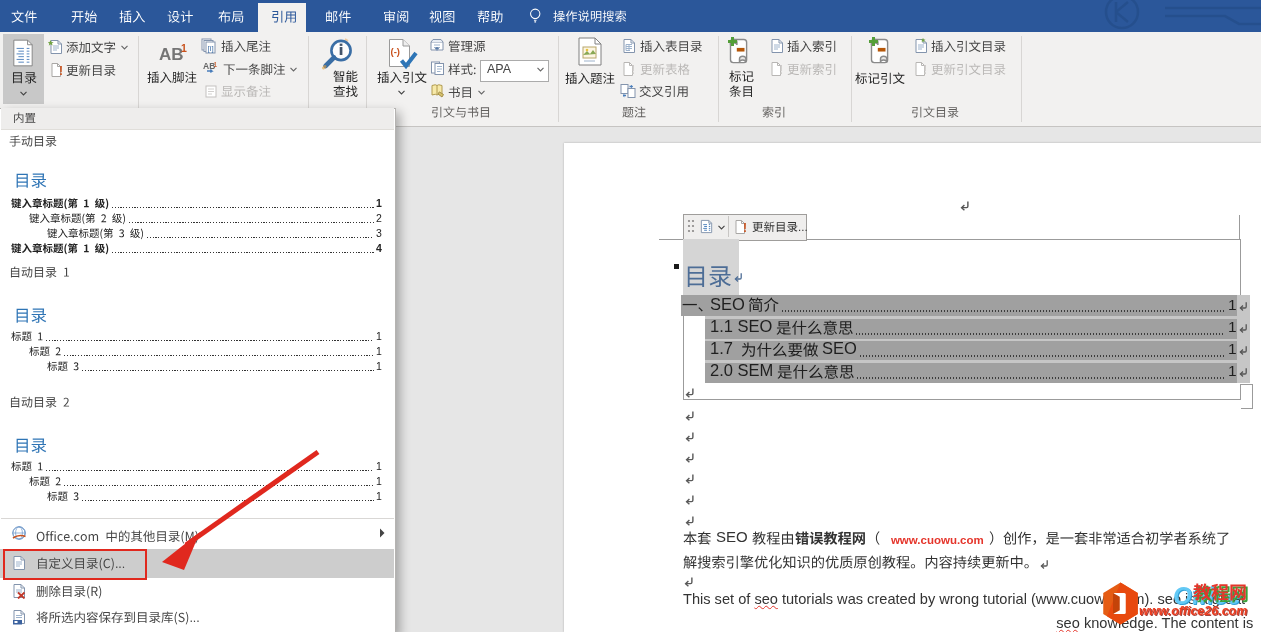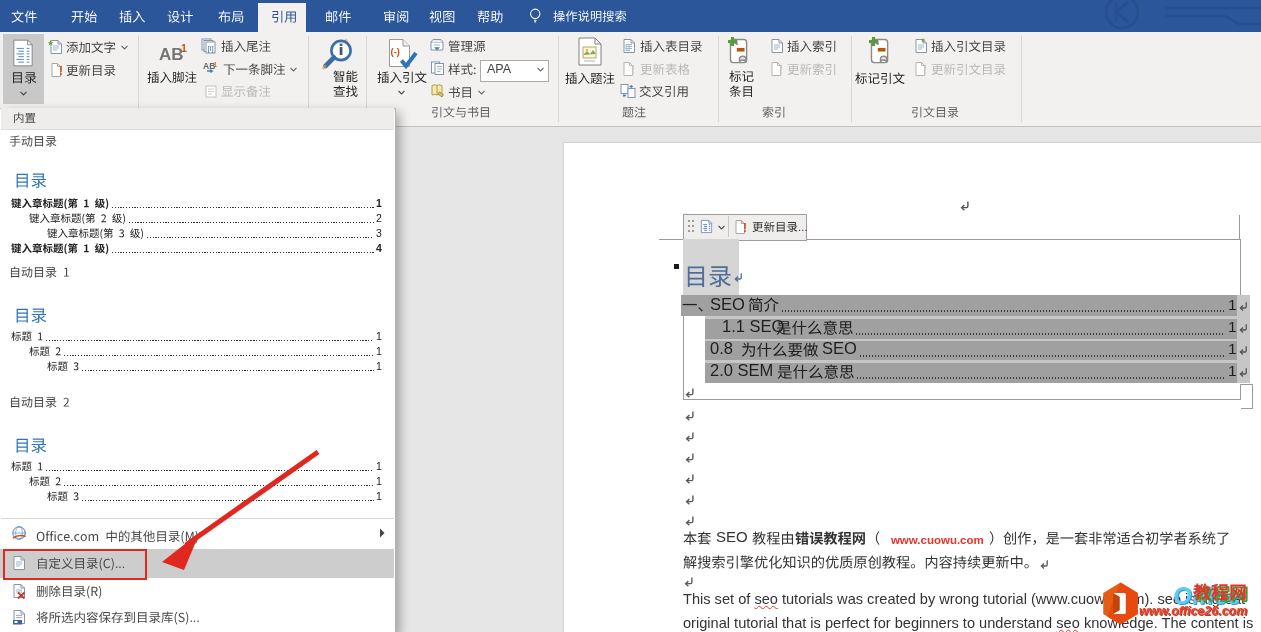--- a/index.html
+++ b/index.html
@@ -654,41 +654,41 @@
       </svg>
     </div>
     <div class="ab" style="left:782.3px;top:310.0px;width:442.7px;height:2.0px;background-image:repeating-linear-gradient(to right,#3c3c3c 0,#3c3c3c 1.4px,transparent 1.4px,transparent 3.0px);"></div>
     <div class="ab lt" style="left:1228.0px;top:295.6px;font-size:15.5px;color:#1f1f1f;">1</div>
     <svg class="ab" style="left:1238.0px;top:299.5px;" width="12" height="12" viewBox="0 0 12.0 12.0">
       <g stroke="#555" stroke-width="1.3" fill="none" transform="scale(1.000)">
         <path d="M8.2 2.2 v4.6 a1.2 1.2 0 0 1 -1.2 1.2 H2.6"></path>
         <path d="M5.0 5.6 2.4 8.0 5.0 10.4"></path>
       </g>
     </svg>
-    <div class="ab lt" style="left:710.0px;top:317.4px;font-size:16.5px;color:#1f1f1f;margin-left:12px;">1.1 SEO</div>
+    <div class="ab lt" style="left:710.0px;top:317.4px;font-size:16.5px;color:#1f1f1f;">1.1 SEO</div>
     <div class="ab" style="left:775.9px;top:319.5px;">
       <svg class="tr " style="width:80px;height:19px" viewBox="0 0 80 19">
         <g fill="#1f1f1f" transform="translate(0,13.6) scale(0.01550)">
           <use href="#g63" x="0.0"></use>
           <use href="#g64" x="1000.0"></use>
           <use href="#g65" x="2000.0"></use>
           <use href="#g66" x="3000.0"></use>
           <use href="#g67" x="4000.0"></use>
         </g>
       </svg>
     </div>
     <div class="ab" style="left:856.4px;top:332.5px;width:368.6px;height:2.0px;background-image:repeating-linear-gradient(to right,#3c3c3c 0,#3c3c3c 1.4px,transparent 1.4px,transparent 3.0px);"></div>
     <div class="ab lt" style="left:1228.0px;top:318.1px;font-size:15.5px;color:#1f1f1f;">1</div>
     <svg class="ab" style="left:1238.0px;top:322.0px;" width="12" height="12" viewBox="0 0 12.0 12.0">
       <g stroke="#555" stroke-width="1.3" fill="none" transform="scale(1.000)">
         <path d="M8.2 2.2 v4.6 a1.2 1.2 0 0 1 -1.2 1.2 H2.6"></path>
         <path d="M5.0 5.6 2.4 8.0 5.0 10.4"></path>
       </g>
     </svg>
-    <div class="ab lt" style="left:710.0px;top:339.4px;font-size:16.5px;color:#1f1f1f;">0.8 </div>
+    <div class="ab lt" style="left:710.0px;top:339.4px;font-size:16.5px;color:#1f1f1f;">1.7 </div>
     <div class="ab" style="left:741.0px;top:341.5px;">
       <svg class="tr " style="width:80px;height:19px" viewBox="0 0 80 19">
         <g fill="#1f1f1f" transform="translate(0,13.6) scale(0.01550)">
           <use href="#g68" x="0.0"></use>
           <use href="#g64" x="1000.0"></use>
           <use href="#g65" x="2000.0"></use>
           <use href="#g69" x="3000.0"></use>
           <use href="#g70" x="4000.0"></use>
         </g>
       </svg>
@@ -869,21 +869,20 @@
     </svg>
     <svg class="ab" style="left:683.0px;top:574.5px;" width="13" height="13" viewBox="0 0 13.0 13.0">
       <g stroke="#595959" stroke-width="1.3" fill="none" transform="scale(1.083)">
         <path d="M8.2 2.2 v4.6 a1.2 1.2 0 0 1 -1.2 1.2 H2.6"></path>
         <path d="M5.0 5.6 2.4 8.0 5.0 10.4"></path>
       </g>
     </svg>
     <div class="ab lt" style="left:683.0px;top:590.5px;font-size:14.6px;color:#333;">This set of </div>
     <div class="ab lt" style="left:754.4px;top:590.5px;font-size:14.6px;color:#333;text-decoration:underline;text-decoration-style:wavy;text-decoration-color:#e5352b;text-decoration-thickness:1px;">seo</div>
     <div class="ab lt" style="left:777.9px;top:590.5px;font-size:14.6px;color:#333;"> tutorials was created by wrong tutorial (www.cuowu.com). seo is a great</div>
-    <div class="ab lt" style="left:683.0px;top:614.5px;font-size:14.6px;color:#333;">original tutorial that is perfect for beginners to understand </div>
     <div class="ab lt" style="left:1056.3px;top:614.5px;font-size:14.6px;color:#333;text-decoration:underline;text-decoration-style:wavy;text-decoration-color:#e5352b;text-decoration-thickness:1px;">seo</div>
     <div class="ab lt" style="left:1079.9px;top:614.5px;font-size:14.6px;color:#333;"> knowledge. The content is</div>
     <div class="ab" style="left:0;top:108px;width:395px;height:524px;background:#fff;border:1px solid #b5b3b1;border-left:none;box-shadow:4px 4px 10px rgba(0,0,0,.3);z-index:50;"></div>
     <div class="ab" style="left:1.0px;top:108.0px;width:393.0px;height:21.0px;background:#eeedec;border-bottom:1px solid #e0deda;z-index:60;"></div>
     <div class="ab" style="left:13.0px;top:112.0px;z-index:60;">
       <svg class="tr " style="width:25px;height:14px" viewBox="0 0 25 14">
         <g fill="#444444" transform="translate(0,10.1) scale(0.01150)">
           <use href="#g105" x="0.0"></use>
           <use href="#g110" x="1000.0"></use>
         </g>

